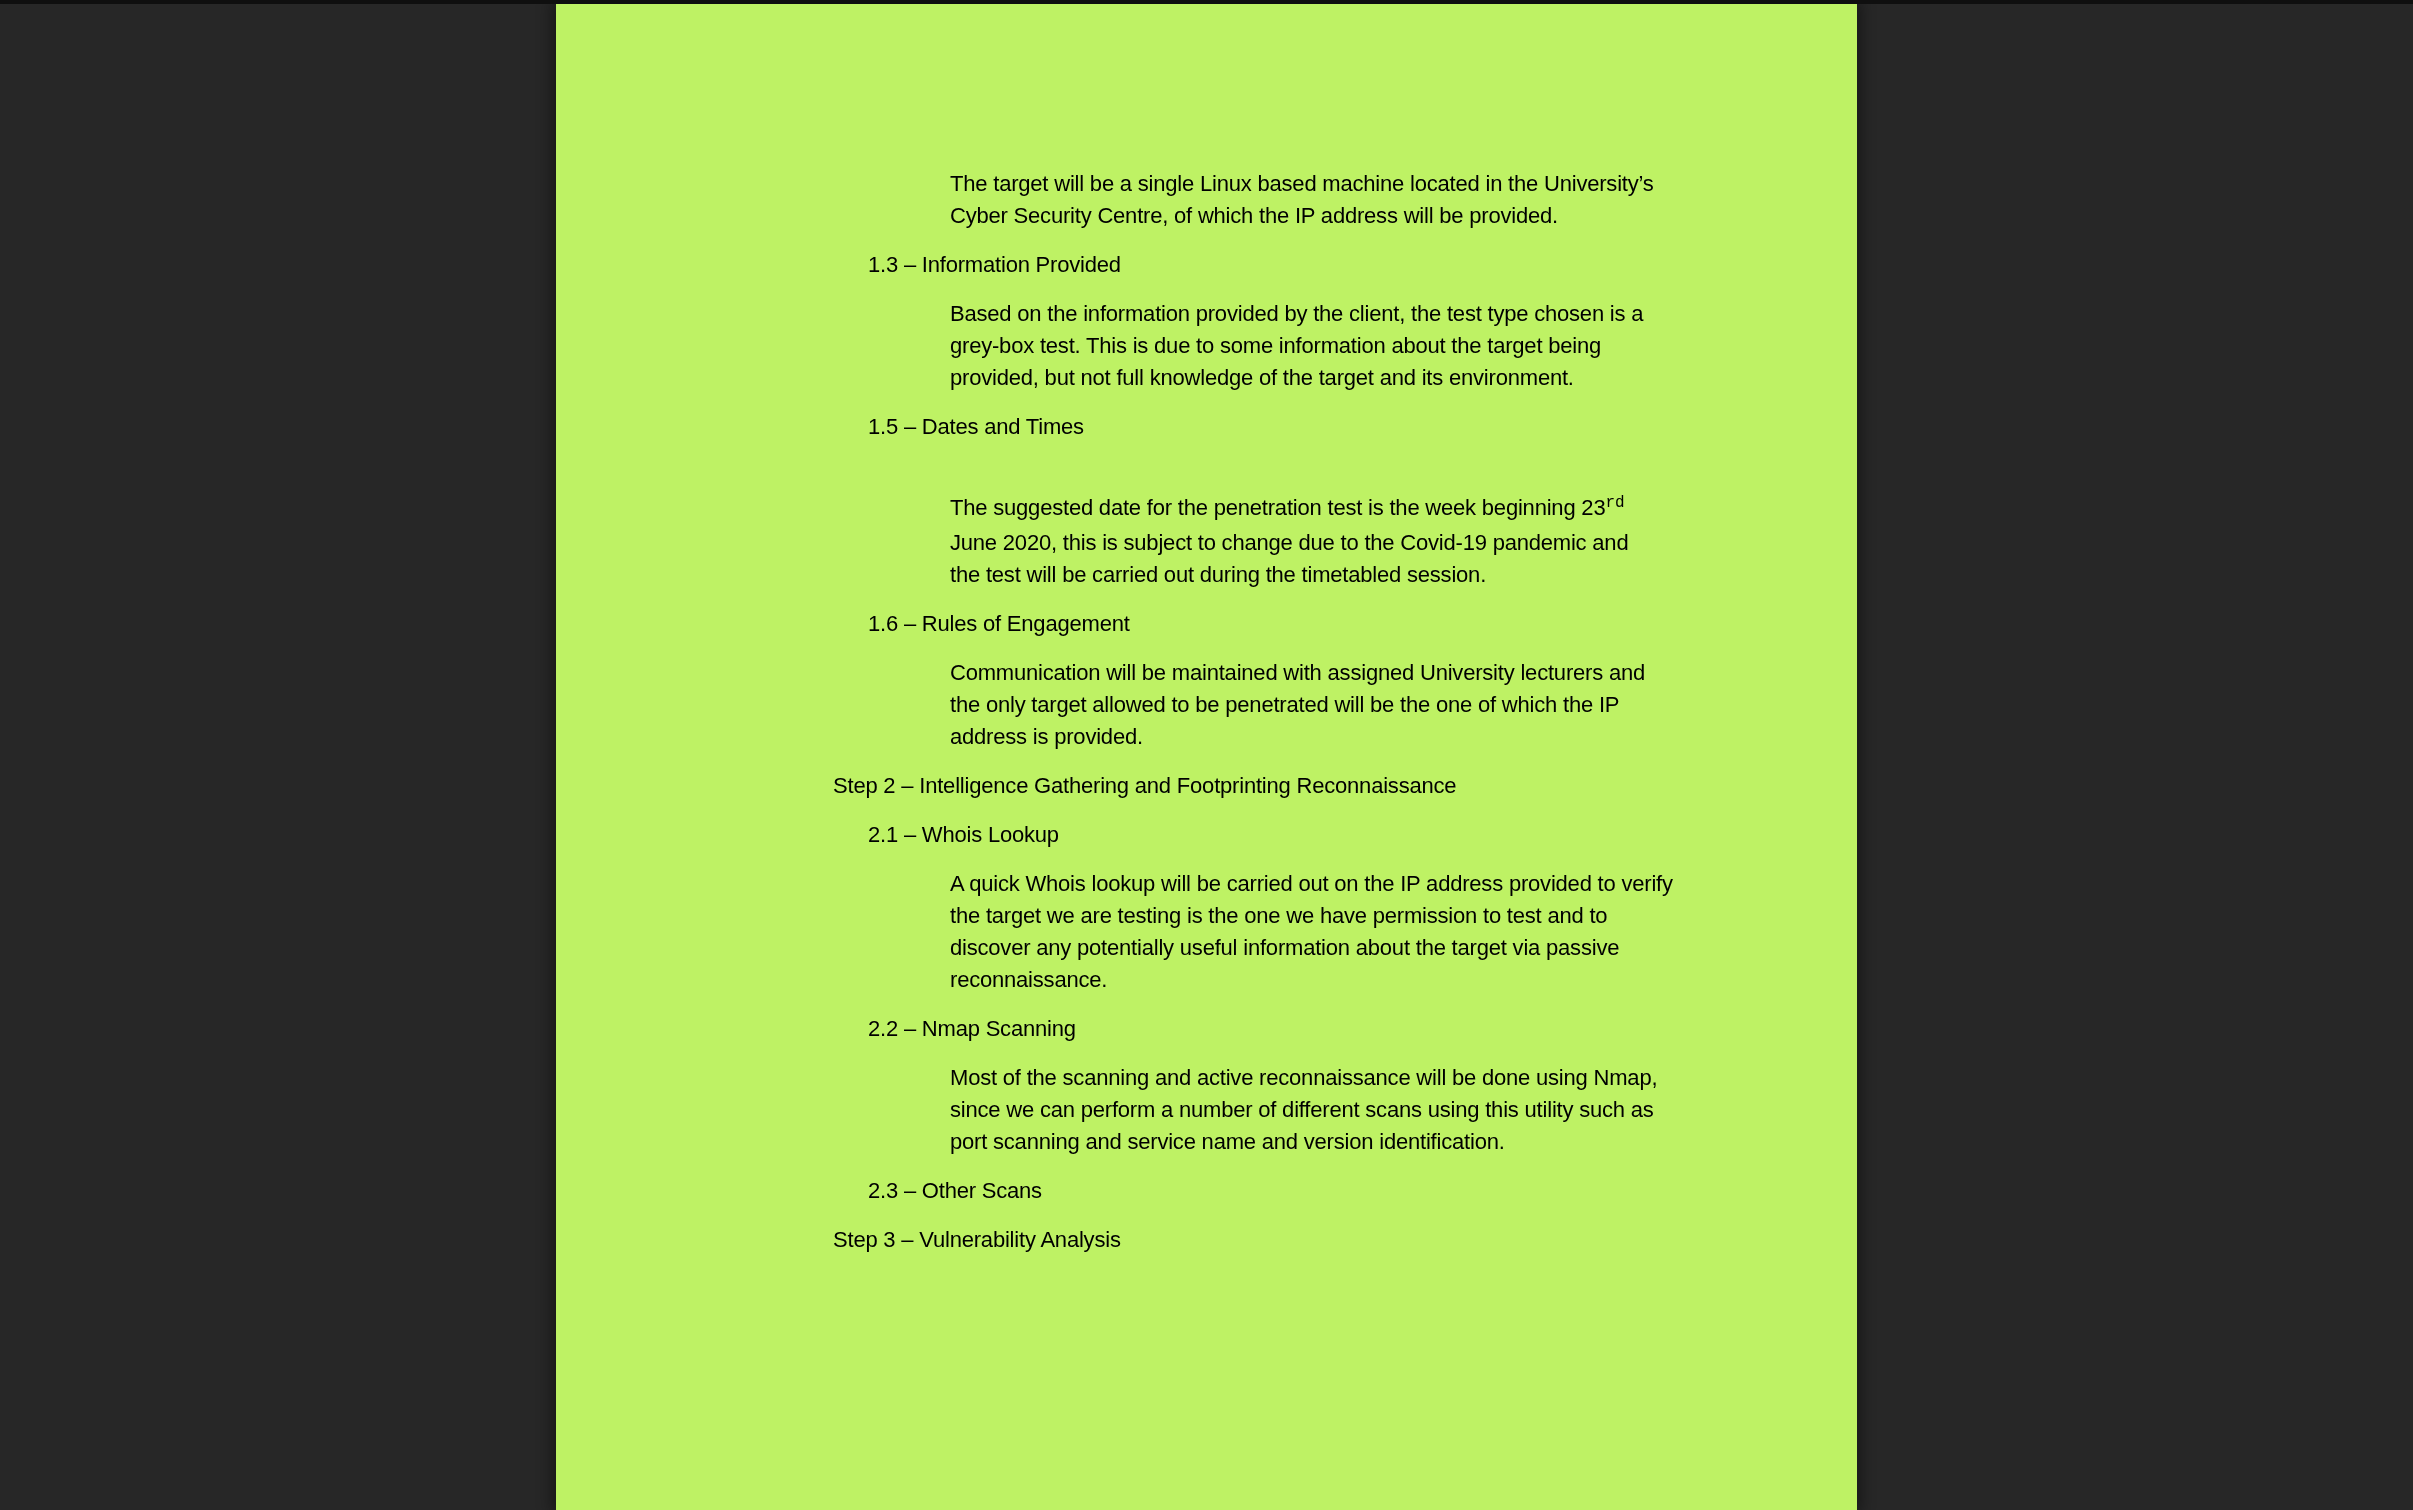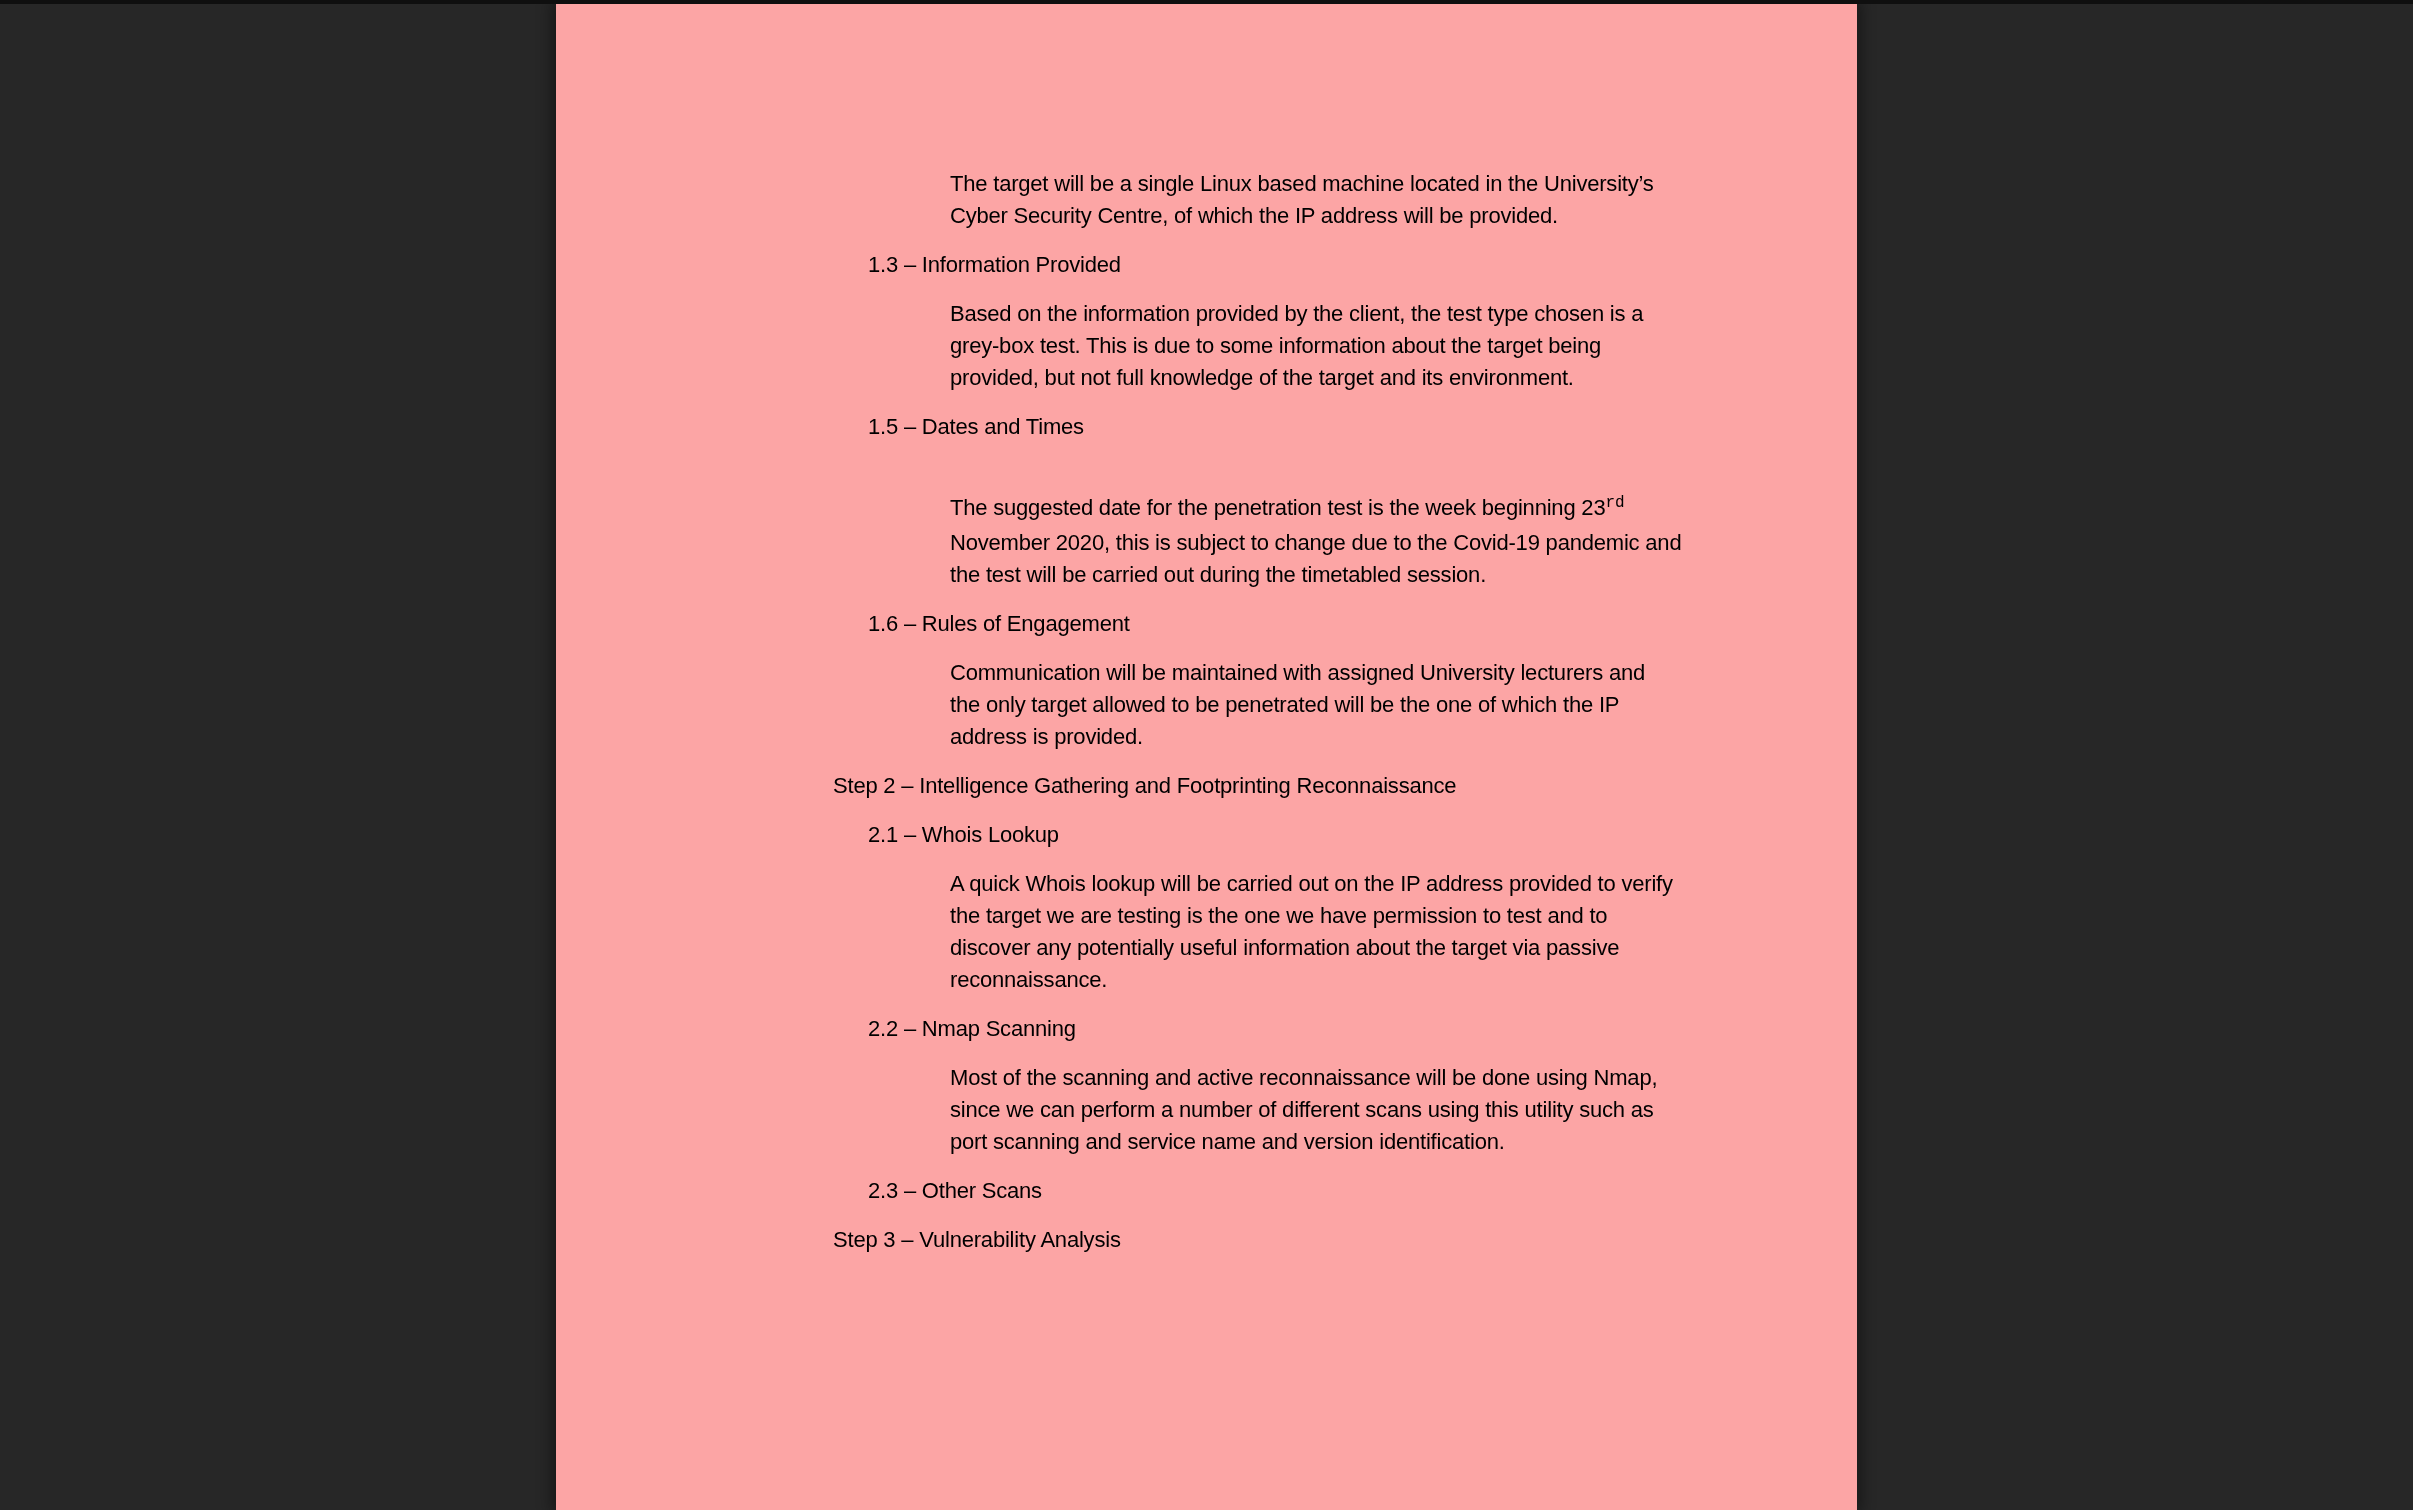--- a/index.html
+++ b/index.html
@@ -23,21 +23,21 @@
     height: 4.1px;
     background: #0f0f0f;
     z-index: 3;
   }
   .page {
     position: absolute;
     left: 556px;
     top: 4.1px;
     width: 1301px;
     height: 1506px;
-    background: #fca5a5;
+    background: #bef264;
     box-shadow: 0 0 14.8px 4.1px rgba(0, 0, 0, 0.45);
     box-sizing: border-box;
     padding-top: 164px;
     color: #000000;
   }
   .doc {
     font-size: 22px;
     line-height: 32px;
     letter-spacing: -0.2px;
   }
@@ -84,21 +84,21 @@
 
 
     <div class="block bodytext">Based on the information provided by the client, the test type chosen is a
 grey-box test. This is due to some information about the target being
 provided, but not full knowledge of the target and its environment.</div>
 
     <div class="block heading2">1.5 – Dates and Times</div>
 
     <div class="block bodytext">
       <span class="supline">The suggested date for the penetration test is the week beginning 23</span><span class="sup">rd</span>
-      <span>November 2020, this is subject to change due to the Covid-19 pandemic and
+      <span>June 2020, this is subject to change due to the Covid-19 pandemic and
 the test will be carried out during the timetabled session.</span>
     </div>
 
     <div class="block heading2">1.6 – Rules of Engagement</div>
 
     <div class="block bodytext">Communication will be maintained with assigned University lecturers and
 the only target allowed to be penetrated will be the one of which the IP
 address is provided.</div>
 
     <div class="block heading1">Step 2 – Intelligence Gathering and Footprinting Reconnaissance</div>

